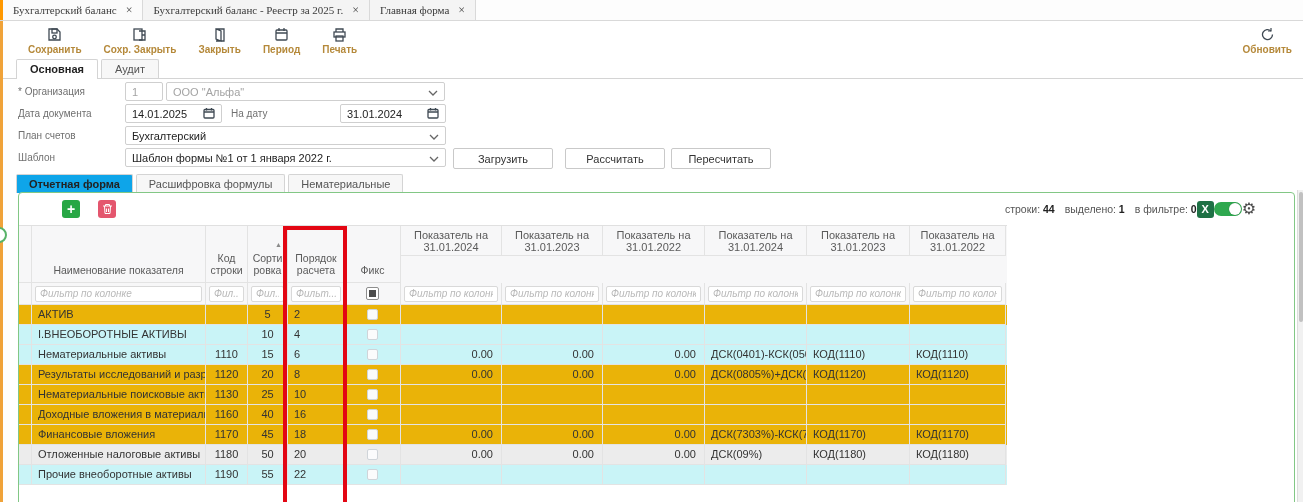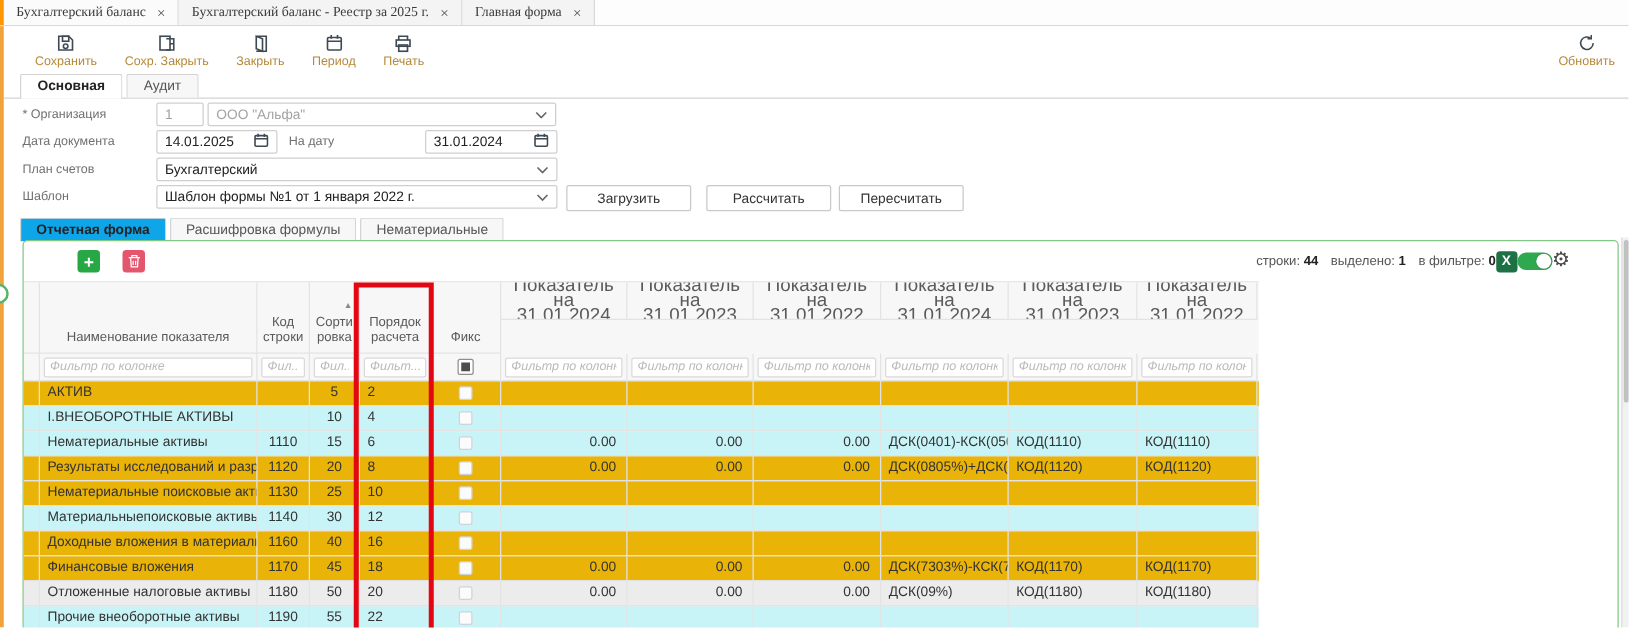--- a/index.html
+++ b/index.html
@@ -13,21 +13,21 @@
   .wtab { display:flex; align-items:center; padding:0 10px; background:#f4f4f4;
     border-right:1px solid #d9d9d9; color:#3a3a3a; cursor:default; white-space:nowrap;font-family:Liberation Serif, serif; }
   .wtab.active { background:#fbfbfb; border-left:3px solid #ff9800; }
   .wtab .x { margin-left:9px; color:#4a4a4a; font-size:12px; line-height:1; }
 
   
   .accent-bar { position:absolute; left:0; top:21px; bottom:0; width:3px; background:#f0a33a; z-index:4; }
 
   
   .toolbar { position:absolute; top:21px; left:3px; right:0; height:38px; display:flex;
-    align-items:center; background:#fff; padding-left:14px; }
+    align-items:center; background:#fff; padding-left:14px;font-weight:bold; }
   .tb-btn { display:flex; flex-direction:column; align-items:center; justify-content:center;
     padding:1px 11px; gap:1px; cursor:pointer; }
   .tb-btn svg { display:block; }
   .tb-btn .lbl { font-size:10px; color:#b5893a; white-space:nowrap; }
   .tb-right { margin-left:auto; margin-right:0; }
 
   
   .main-tabs { position:absolute; top:59px; left:3px; right:0; height:20px;
     border-bottom:1px solid #d4d4d4; padding-left:13px; display:flex; align-items:flex-end; }
   .mtab { padding:3px 13px; border:1px solid #d4d4d4; border-bottom:none; background:#f7f7f7;
@@ -86,21 +86,21 @@
 
   .hdr { display:flex; background:#f7f7f8; }
   .hdr-left { display:flex; }
   .hdr-left .cell { height:57px; display:flex; flex-direction:column; justify-content:flex-end;
     align-items:center; text-align:center; padding:0 2px 6px 2px; color:#5a5a5a; font-size:10.5px;
     line-height:12px; white-space:normal; }
   .sort-arrow { font-size:7px; color:#8a8a8a; align-self:flex-end; margin:0 3px 1px 0; }
   .hdr-right .gcell { height:27px; display:flex; align-items:center; justify-content:center;
     color:#5a5a5a; font-size:10.5px; }
   .hdr-right .hcell { height:30px; display:flex; align-items:center; justify-content:center;
-    text-align:center; color:#5a5a5a; font-size:15px; line-height:12px; white-space:normal;
+    text-align:center; color:#5a5a5a; font-size:11px; line-height:12px; white-space:normal;
     padding:0 4px; }
   .grp-row, .col-row { display:flex; }
 
   .filter-row { display:flex; background:#f7f7f8; }
   .filter-row .cell { height:22px; display:flex; align-items:center; justify-content:center;
     padding:0 3px; }
   .filter-row input { width:100%; height:16px; border:1px solid #d9d9d9; border-radius:2px;
     font-size:10px; padding:0 4px; color:#333; font-family:inherit; background:#fff; }
   .filter-row input::placeholder { color:#b9b9b9; font-style:italic; }
   .tri-cb { width:13px; height:13px; border:1px solid #8e8e8e; background:#fff; border-radius:2px;
@@ -451,100 +451,84 @@
           <div class="cell c-fix fix">
             <span class="row-cb"></span>
           </div>
           <div class="cell c-d1 num"></div>
           <div class="cell c-d2 num"></div>
           <div class="cell c-d3 num"></div>
           <div class="cell c-d4"></div>
           <div class="cell c-d5"></div>
           <div class="cell c-d6"></div>
         </div>
-        <div class="trow cyan">
-          <div class="cell c-sel"></div>
-          <div class="cell c-name">Материальныепоисковые активы</div>
-          <div class="cell c-code center">1140</div>
-          <div class="cell c-sort center">30</div>
-          <div class="cell c-ord">12</div>
+        <div class="trow ">
+          <div class="cell c-sel"></div>
+          <div class="cell c-name">Доходные вложения в материальные ц...</div>
+          <div class="cell c-code center">1160</div>
+          <div class="cell c-sort center">40</div>
+          <div class="cell c-ord">16</div>
           <div class="cell c-fix fix">
             <span class="row-cb"></span>
           </div>
           <div class="cell c-d1 num"></div>
           <div class="cell c-d2 num"></div>
           <div class="cell c-d3 num"></div>
           <div class="cell c-d4"></div>
           <div class="cell c-d5"></div>
           <div class="cell c-d6"></div>
         </div>
         <div class="trow ">
           <div class="cell c-sel"></div>
-          <div class="cell c-name">Доходные вложения в материальные ц...</div>
-          <div class="cell c-code center">1160</div>
-          <div class="cell c-sort center">40</div>
-          <div class="cell c-ord">16</div>
+          <div class="cell c-name">Финансовые вложения</div>
+          <div class="cell c-code center">1170</div>
+          <div class="cell c-sort center">45</div>
+          <div class="cell c-ord">18</div>
+          <div class="cell c-fix fix">
+            <span class="row-cb"></span>
+          </div>
+          <div class="cell c-d1 num">0.00</div>
+          <div class="cell c-d2 num">0.00</div>
+          <div class="cell c-d3 num">0.00</div>
+          <div class="cell c-d4">ДСК(7303%)-КСК(73...</div>
+          <div class="cell c-d5">КОД(1170)</div>
+          <div class="cell c-d6">КОД(1170)</div>
+        </div>
+        <div class="trow selected">
+          <div class="cell c-sel"></div>
+          <div class="cell c-name">Отложенные налоговые активы</div>
+          <div class="cell c-code center">1180</div>
+          <div class="cell c-sort center">50</div>
+          <div class="cell c-ord">20</div>
+          <div class="cell c-fix fix">
+            <span class="row-cb"></span>
+          </div>
+          <div class="cell c-d1 num">0.00</div>
+          <div class="cell c-d2 num">0.00</div>
+          <div class="cell c-d3 num">0.00</div>
+          <div class="cell c-d4">ДСК(09%)</div>
+          <div class="cell c-d5">КОД(1180)</div>
+          <div class="cell c-d6">КОД(1180)</div>
+        </div>
+        <div class="trow cyan">
+          <div class="cell c-sel"></div>
+          <div class="cell c-name">Прочие внеоборотные активы</div>
+          <div class="cell c-code center">1190</div>
+          <div class="cell c-sort center">55</div>
+          <div class="cell c-ord">22</div>
           <div class="cell c-fix fix">
             <span class="row-cb"></span>
           </div>
           <div class="cell c-d1 num"></div>
           <div class="cell c-d2 num"></div>
           <div class="cell c-d3 num"></div>
           <div class="cell c-d4"></div>
           <div class="cell c-d5"></div>
           <div class="cell c-d6"></div>
         </div>
-        <div class="trow ">
-          <div class="cell c-sel"></div>
-          <div class="cell c-name">Финансовые вложения</div>
-          <div class="cell c-code center">1170</div>
-          <div class="cell c-sort center">45</div>
-          <div class="cell c-ord">18</div>
-          <div class="cell c-fix fix">
-            <span class="row-cb"></span>
-          </div>
-          <div class="cell c-d1 num">0.00</div>
-          <div class="cell c-d2 num">0.00</div>
-          <div class="cell c-d3 num">0.00</div>
-          <div class="cell c-d4">ДСК(7303%)-КСК(73...</div>
-          <div class="cell c-d5">КОД(1170)</div>
-          <div class="cell c-d6">КОД(1170)</div>
-        </div>
-        <div class="trow selected">
-          <div class="cell c-sel"></div>
-          <div class="cell c-name">Отложенные налоговые активы</div>
-          <div class="cell c-code center">1180</div>
-          <div class="cell c-sort center">50</div>
-          <div class="cell c-ord">20</div>
-          <div class="cell c-fix fix">
-            <span class="row-cb"></span>
-          </div>
-          <div class="cell c-d1 num">0.00</div>
-          <div class="cell c-d2 num">0.00</div>
-          <div class="cell c-d3 num">0.00</div>
-          <div class="cell c-d4">ДСК(09%)</div>
-          <div class="cell c-d5">КОД(1180)</div>
-          <div class="cell c-d6">КОД(1180)</div>
-        </div>
-        <div class="trow cyan">
-          <div class="cell c-sel"></div>
-          <div class="cell c-name">Прочие внеоборотные активы</div>
-          <div class="cell c-code center">1190</div>
-          <div class="cell c-sort center">55</div>
-          <div class="cell c-ord">22</div>
-          <div class="cell c-fix fix">
-            <span class="row-cb"></span>
-          </div>
-          <div class="cell c-d1 num"></div>
-          <div class="cell c-d2 num"></div>
-          <div class="cell c-d3 num"></div>
-          <div class="cell c-d4"></div>
-          <div class="cell c-d5"></div>
-          <div class="cell c-d6"></div>
-        </div>
       </div>
   </div>
 </div>
 
 <div class="red-annotation"></div>
 
 <div class="vscroll">
     <div class="thumb"></div>
   </div>
 

